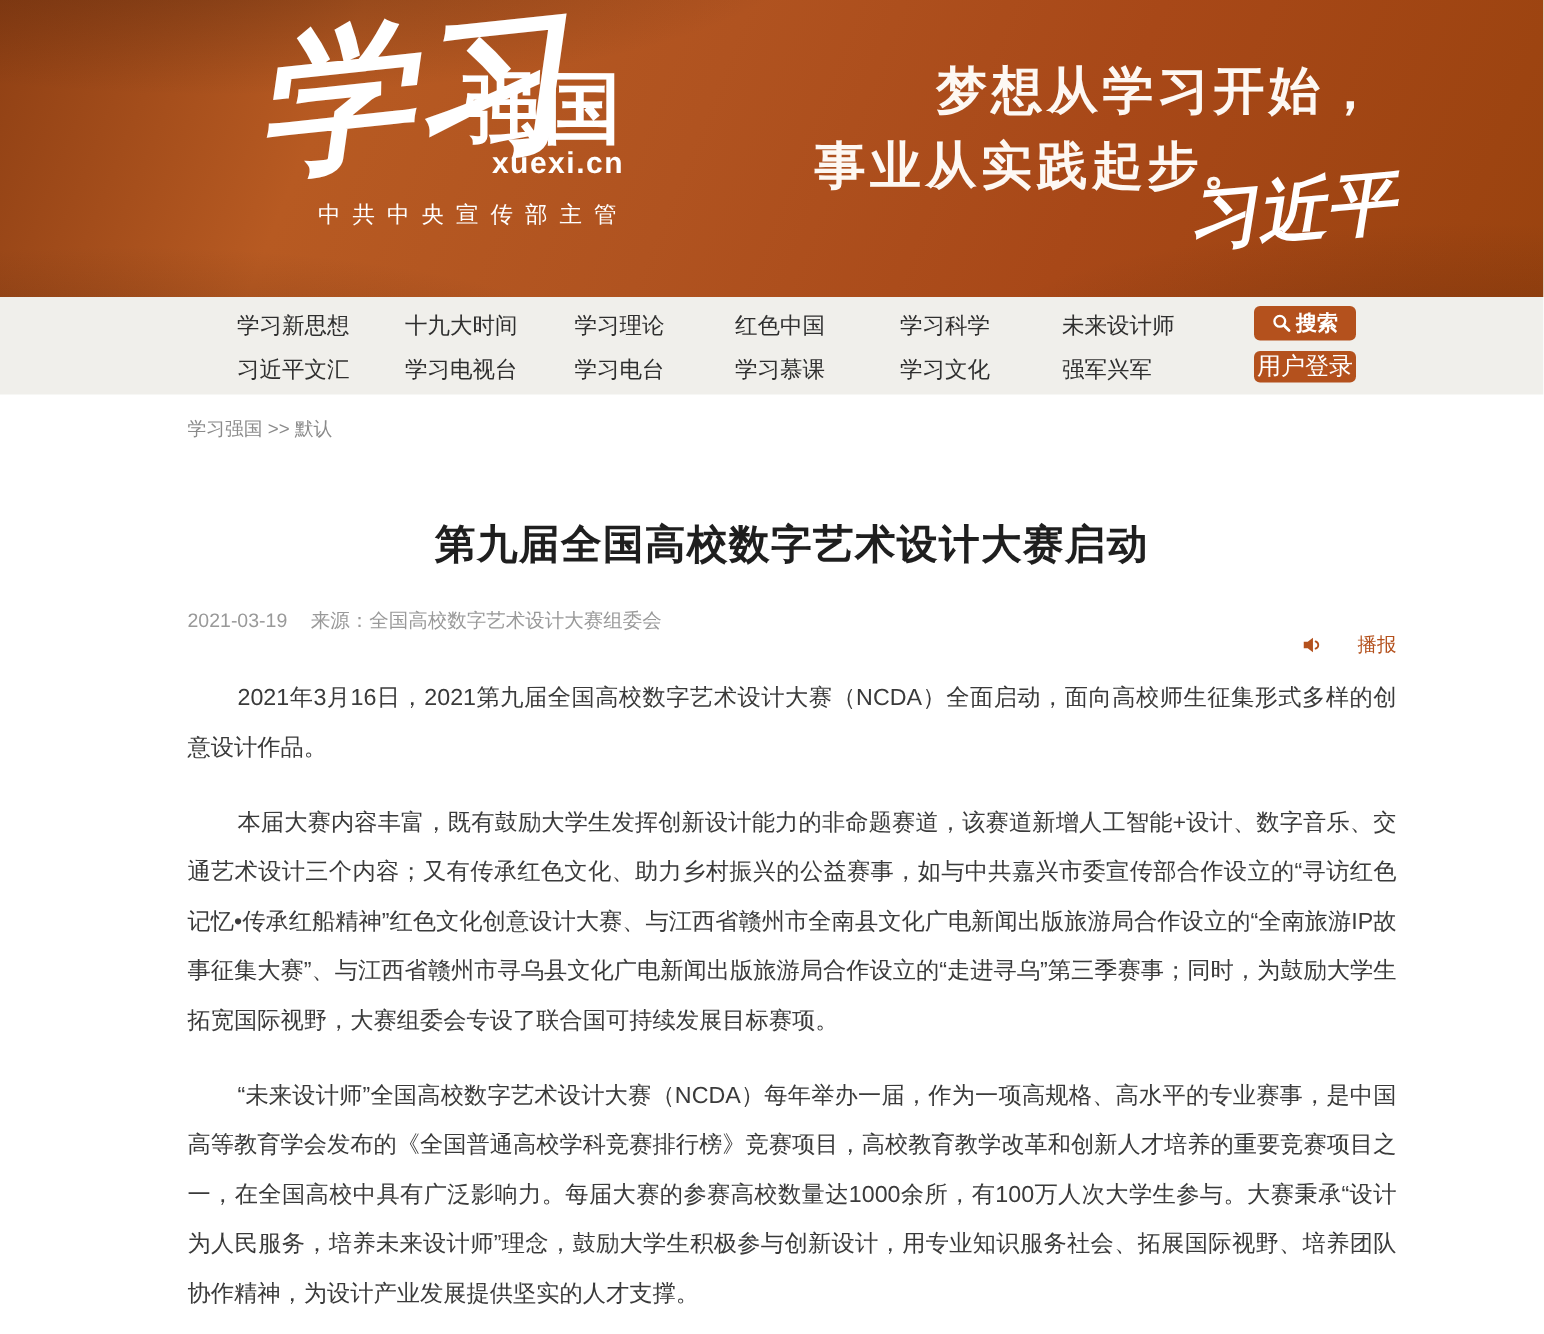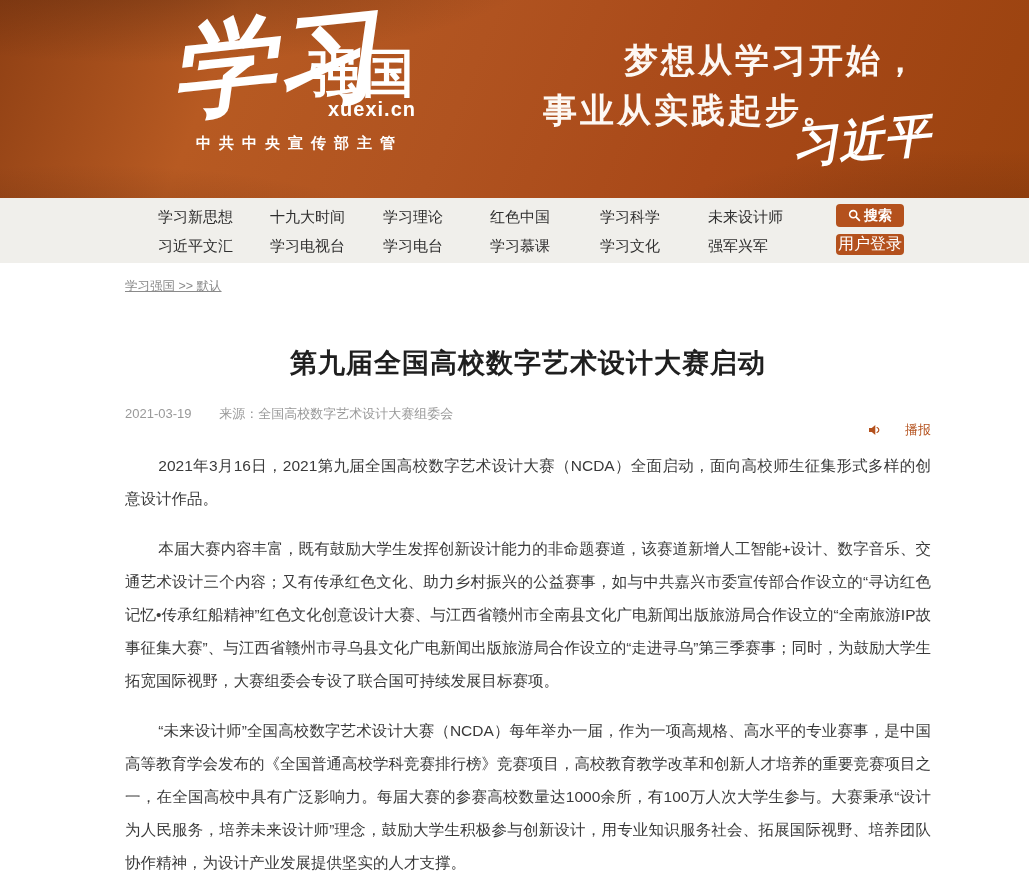--- a/index.html
+++ b/index.html
@@ -27,21 +27,21 @@
       linear-gradient(112deg,#8f4014 0%,#b75a22 22%,#b05320 45%,#a84818 70%,#9a430f 100%);
   }
   .logo-script{
     position:absolute;left:170px;top:6px;font-size:104px;line-height:1.1;
     font-style:italic;font-weight:700;transform:rotate(-6deg);
     font-family:"Liberation Serif",serif;
   }
   .logo-right{position:absolute;left:308px;top:46px;text-align:right;}
   .logo-cn{font-size:52px;font-weight:900;letter-spacing:2px;line-height:1.05;}
   .logo-domain{font-size:20px;font-weight:800;letter-spacing:1px;margin-top:-3px;}
-  .logo-supervisor{position:absolute;left:196px;top:134px;font-size:15px;letter-spacing:8px;font-weight:700;}
+  .logo-supervisor{position:absolute;left:212px;top:134px;font-size:15px;letter-spacing:8px;font-weight:400;}
   .slogan-l1,.slogan-l2{
     position:absolute;font-family:"Liberation Serif",serif;font-weight:600;
     font-size:34px;letter-spacing:3px;color:#fdf8f3;
   }
   .slogan-l1{left:624px;top:38px;}
   .slogan-l2{left:543px;top:88px;}
   .signature{
     position:absolute;left:792px;top:110px;font-size:46px;color:#fff;
     font-family:"Liberation Serif",serif;font-style:italic;font-weight:700;
     transform:rotate(-5deg);
@@ -55,29 +55,29 @@
   .nav-item{font-size:15px;color:#2f2f2f;cursor:pointer;white-space:nowrap;}
   .nav-buttons{position:absolute;right:125px;top:6px;width:68px;}
   .nav-btn{
     width:68px;display:flex;align-items:center;justify-content:center;gap:3px;
     background:var(--accent);color:#fff;border:none;border-radius:4px;cursor:pointer;
     font-family:"Liberation Sans",sans-serif;
   }
   .btn-search{height:23px;font-size:14px;font-weight:600;}
   .btn-login{height:21px;margin-top:7px;font-size:16px;}
   
-  .breadcrumb{margin:15px 0 0 125px;font-size:12.5px;color:var(--breadcrumb-text);cursor:pointer;text-decoration:underline;}
+  .breadcrumb{margin:15px 0 0 125px;font-size:12.5px;color:var(--breadcrumb-text);cursor:pointer;}
   
   .article{width:806px;margin-left:125px;}
   .article-title{
     margin-top:50px;text-align:center;font-size:27px;font-weight:700;
     color:var(--title-text);letter-spacing:1px;
   }
   .article-meta{margin-top:24px;font-size:13px;color:var(--meta-text);}
-  .article-meta .src{margin-left:24px;}
+  .article-meta .src{margin-left:12px;}
   .broadcast-row{text-align:right;height:18px;margin-top:-2px;}
   .broadcast{
     display:inline-flex;align-items:center;gap:22px;color:var(--accent);
     font-size:13px;cursor:pointer;
   }
   .article-body{margin-top:10px;}
   .article-body p{
     font-size:15.5px;line-height:33px;color:var(--body-text);
     text-align:justify;text-indent:2.15em;margin:0 0 17px;
   }

